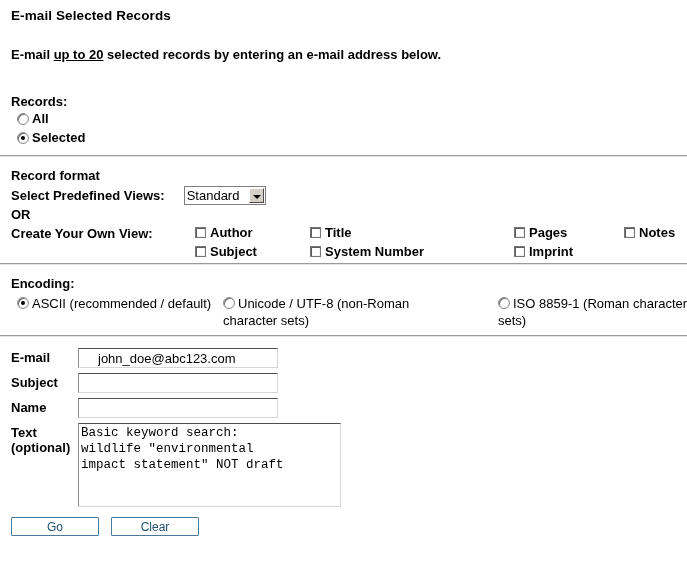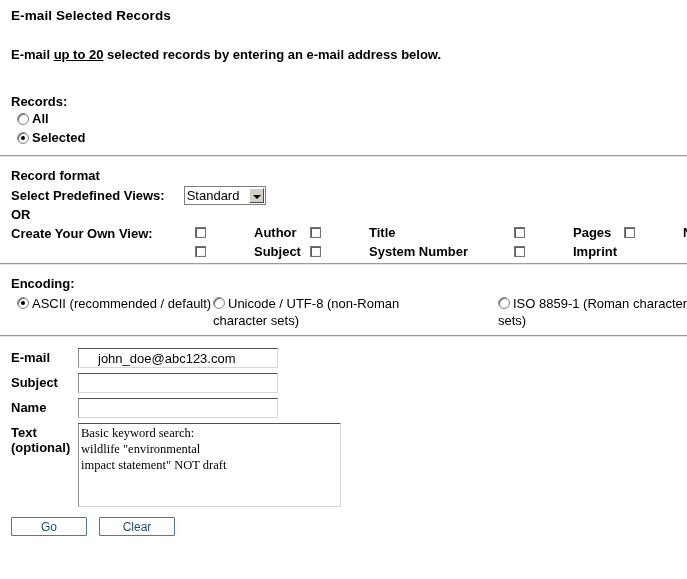--- a/index.html
+++ b/index.html
@@ -173,21 +173,20 @@
     position: absolute;
     left: 0; top: 1px;
   }
   .cb-cell {
     position: absolute;
     display: flex;
     align-items: center;
     font-weight: bold;
     font-size: 13px;
     white-space: nowrap;
-    gap: 44px;
   }
   .cb-cell .cb-lbl { margin-left: 4px; }
 
   
   .enc-head { margin-top: 11px; }
   .enc-grid {
     position: relative;
     margin-top: 4px;
     height: 40px;
   }
@@ -215,21 +214,21 @@
     line-height: 15px;
   }
   .field-input { width: 200px; }
   textarea.ta {
     width: 263px;
     height: 84px;
     border: 1px solid #d6d6d2;
     border-top-color: #4f4f4f;
     border-left-color: #8e8e8e;
     background: #ffffff;
-    font-family: Liberation Serif, serif;
+    font-family: Liberation Mono, monospace;
     font-size: 12.5px;
     line-height: 16px;
     color: #000;
     padding: 1px 2px;
     resize: none;
     box-sizing: border-box;
     outline: none;
     overflow: auto;
   }
 
@@ -240,21 +239,21 @@
     gap: 12px;
   }
   button.btn {
     font-family: "Liberation Sans", sans-serif;
     font-size: 12px;
     color: #1d4f70;
     background: #ffffff;
     border: 1px solid #4a7a9b;
     border-radius: 1px;
     height: 19px;
-    width: 76px;
+    width: 88px;
     padding: 0;
     cursor: pointer;
     box-shadow: inset 0 0 0 1px #ffffff;
   }
 </style>
 </head>
 <body>
 
 <div class="page">
 
@@ -339,21 +338,21 @@
 
   <hr class="sep">
 
   <div class="block enc-head">
     <div class="section-label">Encoding:</div>
 
     <div class="enc-grid">
       <div class="enc-opt" style="left:6px; top:0;">
         <span class="radio checked"></span><span>ASCII (recommended / default)</span>
       </div>
-      <div class="enc-opt" style="left:202px; top:0;">
+      <div class="enc-opt" style="left:212px; top:0;">
         <span class="radio"></span><span>Unicode / UTF-8 (non-Roman character sets)</span>
       </div>
       <div class="enc-opt" style="left:487px; top:0;">
         <span class="radio"></span><span>ISO 8859-1 (Roman character sets)</span>
       </div>
     </div>
   </div>
 
   <hr class="sep">
 

